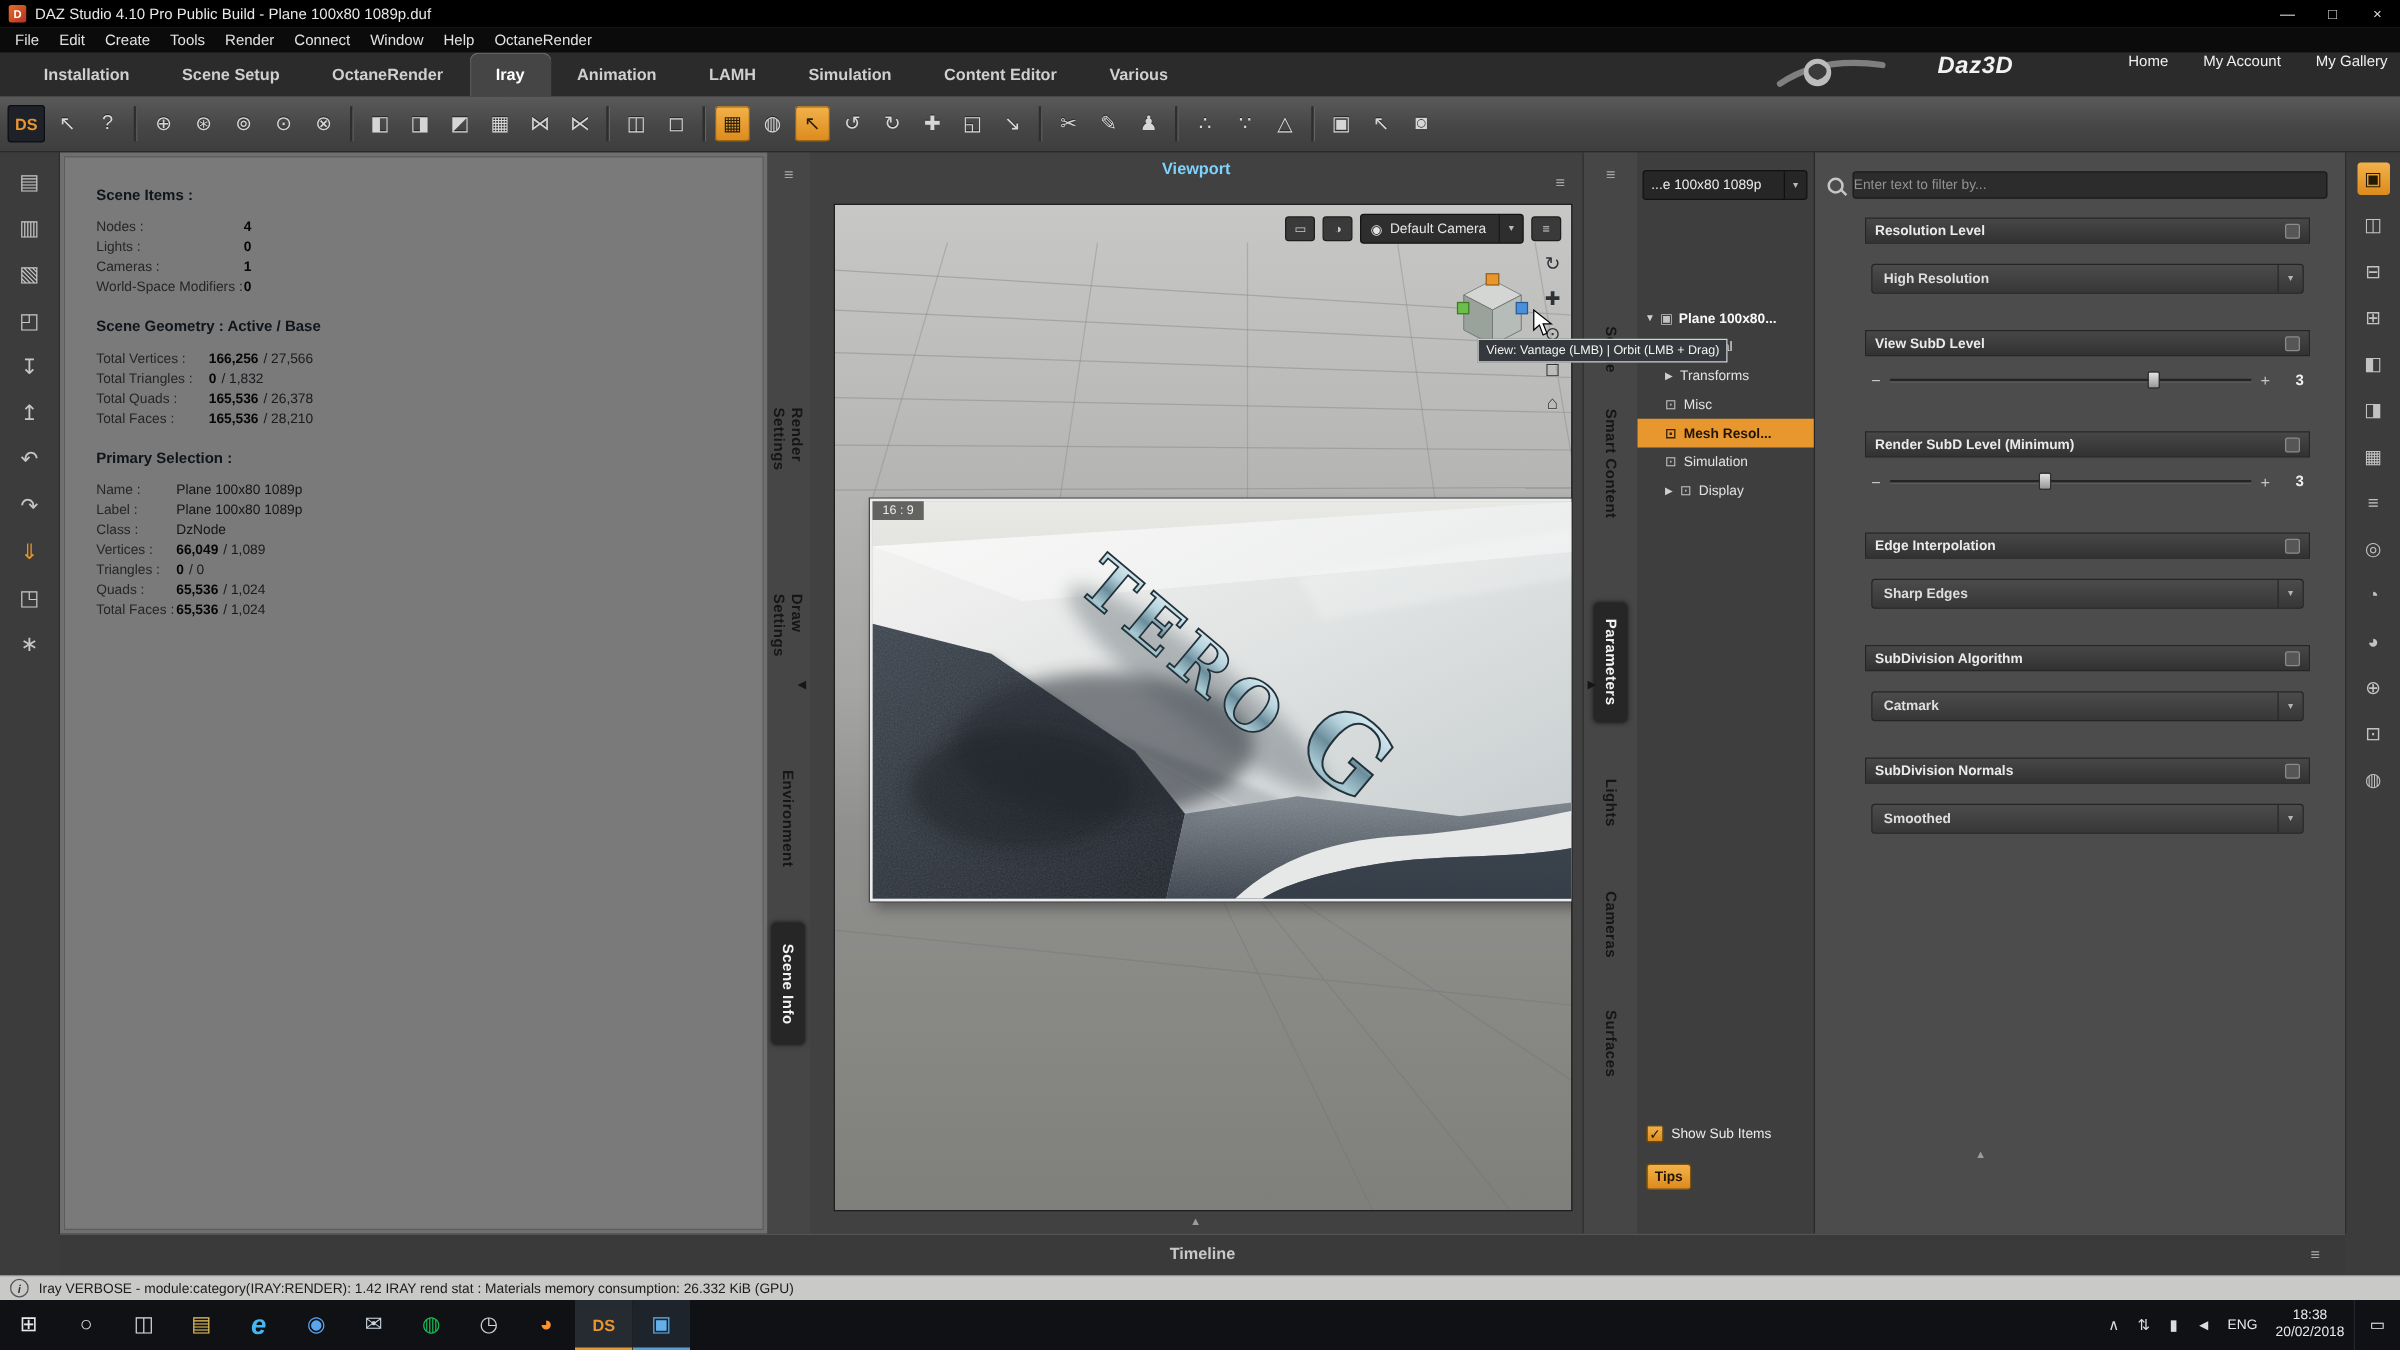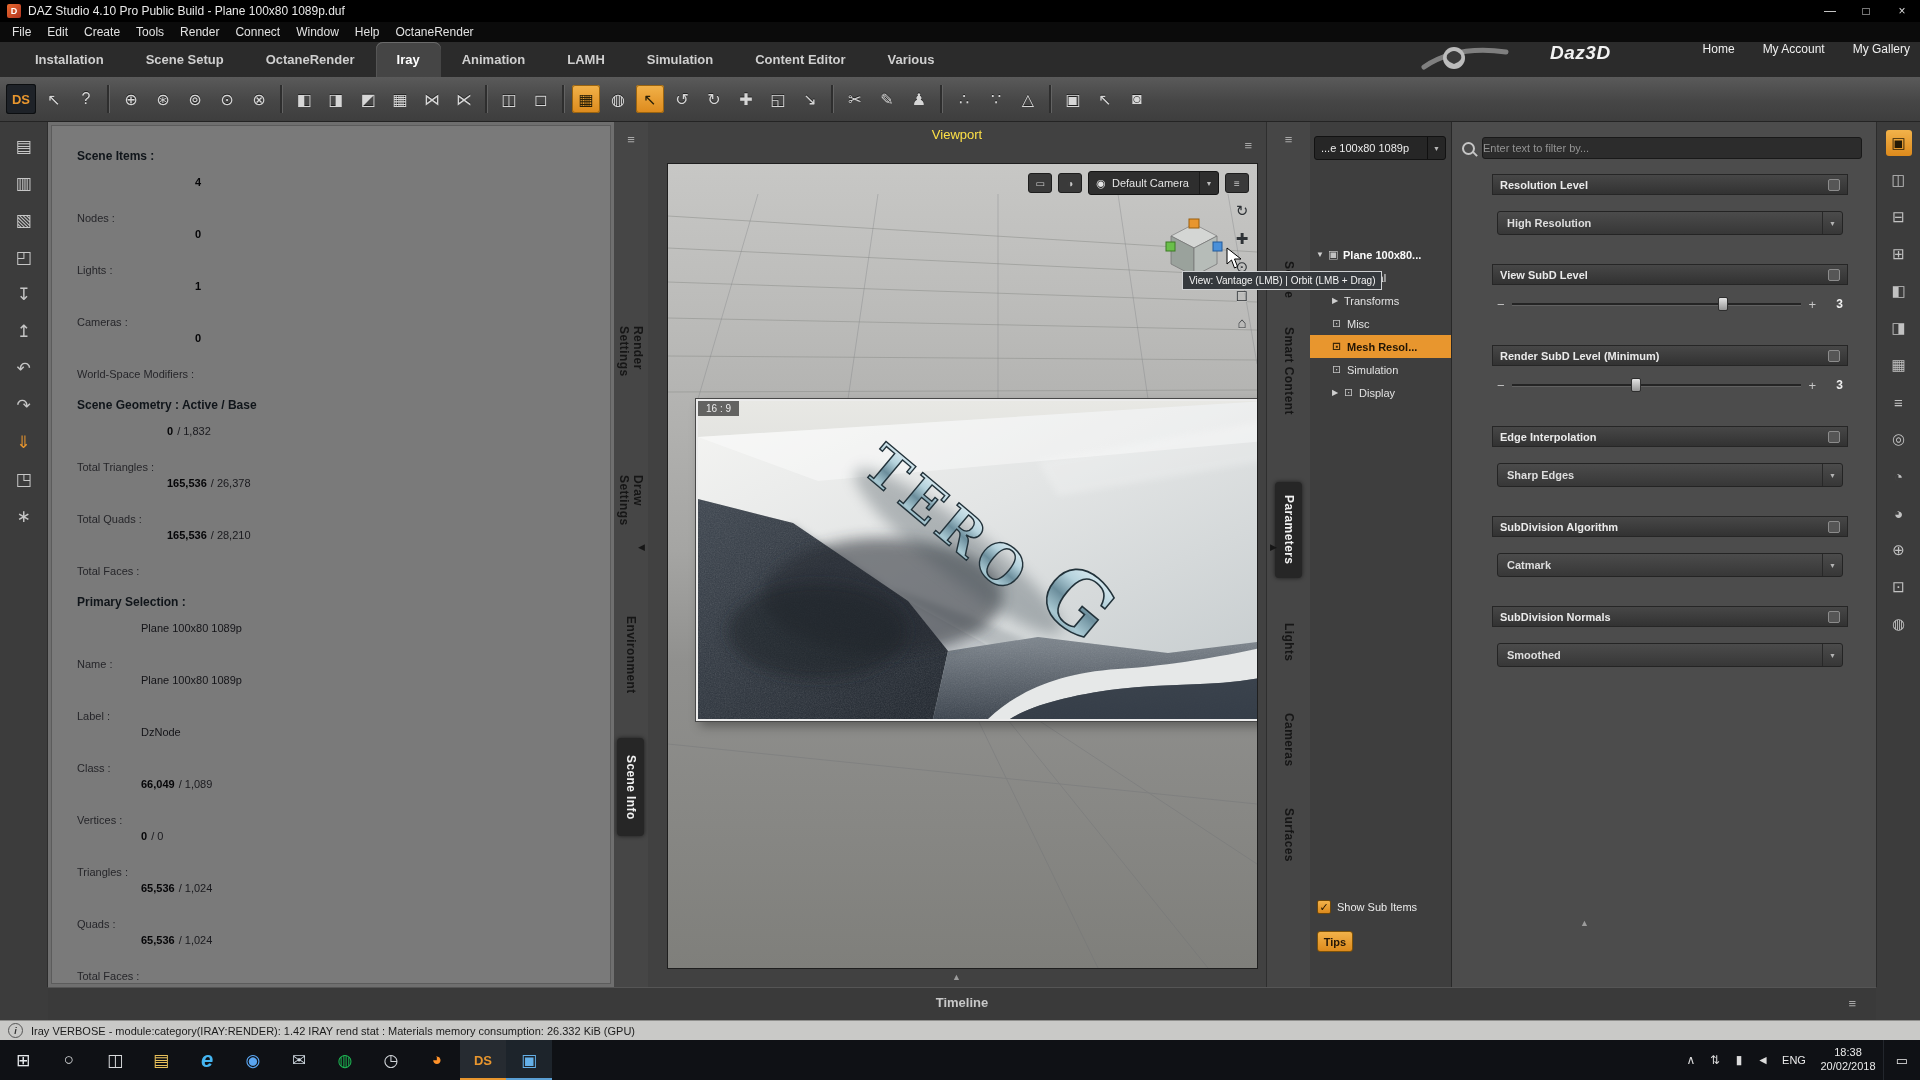--- a/index.html
+++ b/index.html
@@ -29,37 +29,37 @@
   .tb-icon.sep{width:2px;height:28px;background:#2e2e2e;border-right:1px solid #636363;margin:0 3px;color:transparent;border-radius:0;}
   
   #leftstrip{position:absolute;left:0;top:122px;width:48px;height:865px;background:#3c3c3c;border-right:1px solid #2d2d2d;display:flex;flex-direction:column;align-items:center;gap:13px;padding-top:12px;box-sizing:border-box;}
   .strip-icon{font-size:17px;color:#c6c6c6;width:28px;height:24px;display:flex;align-items:center;justify-content:center;}
   
   #leftpane{position:absolute;left:48px;top:122px;width:566px;height:865px;background:#6f6f6f;}
   #scene-info-content{position:absolute;left:3px;top:3px;right:3px;bottom:3px;background:#7a7a7a;box-shadow:inset 0 0 0 1px #5c5c5c;padding:24px 0 0 26px;box-sizing:border-box;}
   .si-head{font-weight:bold;color:#10151a;font-size:12px;margin:16px 0 11px 0;}
   .si-head.first{margin-top:0;}
   .si-row{display:flex;font-size:11px;line-height:16px;color:#26262a;}
-  .si-label{color:#26262a;white-space:nowrap;margin-top:36px;}
+  .si-label{color:#26262a;white-space:nowrap;}
   .si-items .si-label{min-width:118px;}
   .si-geom .si-label{min-width:90px;}
   .si-sel .si-label{min-width:64px;}
   .si-vb{font-weight:bold;color:#060608;}
   .si-vn{color:#141418;}
   .si-vr{margin-left:4px;color:#1a1a1e;}
   
   #lefttabs{position:absolute;left:614px;top:122px;width:34px;height:865px;background:#464646;}
   #righttabs{position:absolute;left:1266px;top:122px;width:44px;height:865px;background:#464646;border-left:1px solid #2e2e2e;box-sizing:border-box;}
   .vtab{position:absolute;left:3px;width:27px;writing-mode:vertical-rl;display:flex;align-items:center;justify-content:center;font-size:12px;font-weight:bold;color:#161616;letter-spacing:.4px;}
   .vtab.active{background:#262626;color:#f2f2f2;border-radius:4px;box-shadow:0 0 4px rgba(0,0,0,.6);}
   #righttabs .vtab{left:8px;}
   .pane-menu{position:absolute;top:10px;left:50%;transform:translateX(-50%);font-size:13px;color:#a8a8a8;}
   
   #viewportpane{position:absolute;left:648px;top:122px;width:618px;height:865px;background:#414141;}
-  #vp-title{position:absolute;top:5px;left:0;right:0;text-align:center;font-weight:normal;font-size:13px;color:#fde047;}
+  #vp-title{position:absolute;top:5px;left:0;right:0;text-align:center;font-weight:bold;font-size:13px;color:#7dd3fc;}
   #vp-pane-menu{position:absolute;top:16px;right:14px;font-size:13px;color:#a8a8a8;}
   #vp3d{position:absolute;left:19px;top:41px;width:589px;height:804px;border:1px solid #1f1f1f;background:linear-gradient(#c7c7c5,#b9b9b7 22%,#a5a5a3 48%,#90908e 62%,#7f7f7b 100%);overflow:hidden;}
   #vpgrid{position:absolute;left:0;top:0;}
   #camera-bar{position:absolute;top:7px;right:8px;display:flex;gap:6px;align-items:center;z-index:5;}
   .vp-mini{width:22px;height:18px;background:#3a3a3a;border:1px solid #1e1e1e;border-radius:3px;color:#c8c8c8;font-size:10px;display:flex;align-items:center;justify-content:center;}
   #camera-dropdown{height:22px;background:#2e2e2e;border:1px solid #141414;border-radius:3px;display:flex;align-items:center;padding-left:7px;font-size:11px;color:#e4e4e4;gap:6px;}
   #camera-dropdown .cam-arrow{width:18px;height:100%;border-left:1px solid #1a1a1a;margin-left:4px;display:flex;align-items:center;justify-content:center;font-size:7px;color:#bbb;}
   #navcube{position:absolute;left:491px;top:50px;z-index:4;}
   #vp-side-tools{position:absolute;right:5px;top:38px;display:flex;flex-direction:column;gap:10px;z-index:4;}
   #vp-side-tools .vp-tool{font-size:15px;color:#2e3236;text-shadow:0 1px 0 #c8c8c6;width:20px;text-align:center;}
@@ -252,20 +252,25 @@
           <span class="si-label">Cameras :</span>
           <span class="si-vb">1</span>
         </div>
       <div class="si-row">
           <span class="si-label">World-Space Modifiers :</span>
           <span class="si-vb">0</span>
         </div>
     </div>
     <div class="si-head">Scene Geometry : Active / Base</div>
     <div class="si-sec si-geom">
+      <div class="si-row">
+          <span class="si-label">Total Vertices :</span>
+          <span class="si-vb">166,256</span>
+          <span class="si-vr">/ 27,566</span>
+        </div>
       <div class="si-row">
           <span class="si-label">Total Triangles :</span>
           <span class="si-vb">0</span>
           <span class="si-vr">/ 1,832</span>
         </div>
       <div class="si-row">
           <span class="si-label">Total Quads :</span>
           <span class="si-vb">165,536</span>
           <span class="si-vr">/ 26,378</span>
         </div>

